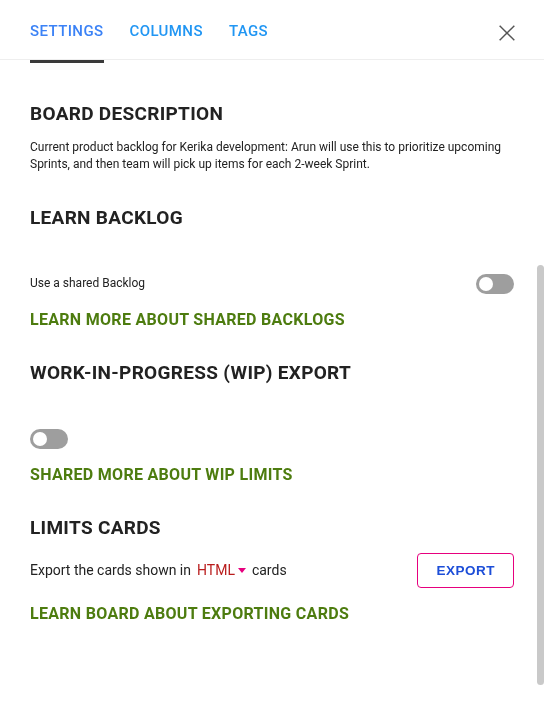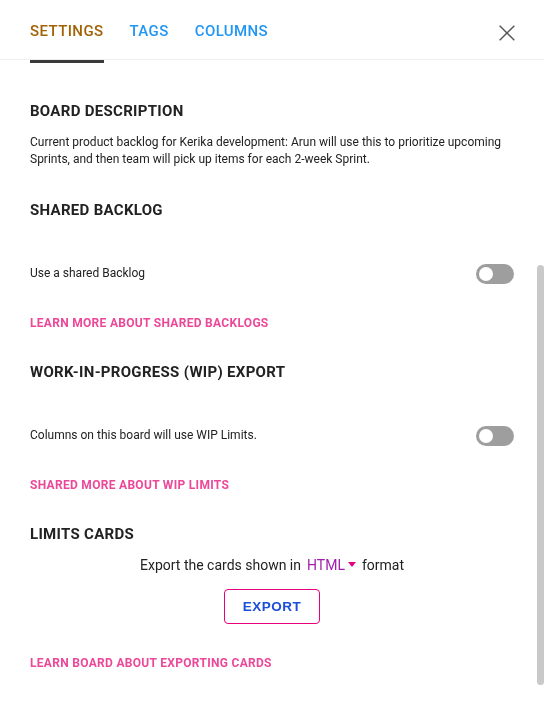--- a/index.html
+++ b/index.html
@@ -39,67 +39,67 @@
     .tab {
       font-size: 15px;
       font-weight: 500;
       letter-spacing: 0.4px;
       padding-bottom: 20px;
       cursor: pointer;
       color: #2196f3;
       border-bottom: 3px solid transparent;
     }
     .tab.active {
-      color: #a16207;
+      color: #3b82f6;
       border-bottom: 3px solid #3a3a3a;
     }
     .close-btn {
       position: absolute;
       right: 26px;
       top: 22px;
       width: 22px;
       height: 22px;
       cursor: pointer;
       color: #555;
     }
     .content {
       padding: 10px 30px 30px 30px;
       overflow-y: auto;
       height: calc(705px - 60px);
     }
     .section {
       padding-top: 32px;
     }
     .section-title {
-      font-size: 15px;
+      font-size: 19px;
       font-weight: 700;
       letter-spacing: 0.3px;
       color: #222;
       margin-bottom: 14px;
     }
     .section-desc {
       font-size: 12px;
       line-height: 1.45;
       color: #222;
     }
     .row {
       display: flex;
       align-items: center;
       justify-content: space-between;
       gap: 16px;
       margin-top: 45px;
     }
     .row .section-desc { flex: 1; }
     .learn-more {
       display: inline-block;
-      margin-top: 32px;
-      font-size: 12px;
+      margin-top: 16px;
+      font-size: 16px;
       font-weight: 700;
       letter-spacing: 0.3px;
-      color: #ec4899;
+      color: #4d7c0f;
       cursor: pointer;
     }
     .toggle {
       width: 38px;
       height: 20px;
       background: #9e9e9e;
       border-radius: 20px;
       position: relative;
       cursor: pointer;
       flex: 0 0 38px;
@@ -111,32 +111,31 @@
       top: 3px;
       width: 14px;
       height: 14px;
       background: #fff;
       border-radius: 50%;
     }
     .export-row {
       display: flex;
       align-items: center;
       justify-content: space-between;
-      gap: 16px;
-      flex-direction: column;
+      gap: 24px;
     }
     .export-left {
       display: flex;
       align-items: center;
       gap: 6px;
       font-size: 14px;
       color: #222;
     }
     .format-select {
-      color: #a21caf;
+      color: #b91c1c;
       font-size: 14px;
       display: inline-flex;
       align-items: center;
       gap: 2px;
       cursor: pointer;
     }
     .format-select .caret {
       width: 0; height: 0;
       border-left: 4px solid transparent;
       border-right: 4px solid transparent;
@@ -156,67 +155,66 @@
     }
   </style>
 </head>
 <body>
 
 <div class="panel">
 
   <div class="header">
     <div class="tabs">
       <div class="tab active">SETTINGS</div>
+      <div class="tab">COLUMNS</div>
       <div class="tab">TAGS</div>
-      <div class="tab">COLUMNS</div>
     </div>
     <div class="close-btn">
       <svg viewBox="0 0 24 24" width="22" height="22">
         <line x1="4" y1="4" x2="20" y2="20" stroke="#555" stroke-width="1.6"></line>
         <line x1="20" y1="4" x2="4" y2="20" stroke="#555" stroke-width="1.6"></line>
       </svg>
     </div>
   </div>
 
   <div class="content">
 
     <div class="section">
       <div class="section-title">BOARD DESCRIPTION</div>
       <div class="section-desc">Current product backlog for Kerika development: Arun will use this to prioritize upcoming Sprints, and then team will pick up items for each 2-week Sprint.</div>
     </div>
 
     <div class="section">
-      <div class="section-title">SHARED BACKLOG</div>
+      <div class="section-title">LEARN BACKLOG</div>
       <div class="row">
         <div class="section-desc">Use a shared Backlog</div>
         <div class="toggle"></div>
       </div>
       <a class="learn-more">LEARN MORE ABOUT SHARED BACKLOGS</a>
     </div>
 
     <div class="section">
       <div class="section-title">WORK-IN-PROGRESS (WIP) EXPORT</div>
       <div class="row">
-        <div class="section-desc">Columns on this board will use WIP Limits.</div>
         <div class="toggle"></div>
       </div>
       <a class="learn-more">SHARED MORE ABOUT WIP LIMITS</a>
     </div>
 
 
     <div class="section">
       <div class="section-title">LIMITS CARDS</div>
       <div class="export-row">
         <div class="export-left">
           <span>Export the cards shown in</span>
           <span class="format-select">
             <span>HTML</span>
             <span class="caret"></span>
           </span>
-          <span>format</span>
+          <span>cards</span>
         </div>
         <button class="export-btn">EXPORT</button>
       </div>
       <a class="learn-more">LEARN BOARD ABOUT EXPORTING CARDS</a>
     </div>
 
   </div>
 
   <div class="scroll-indicator"></div>
 </div>

